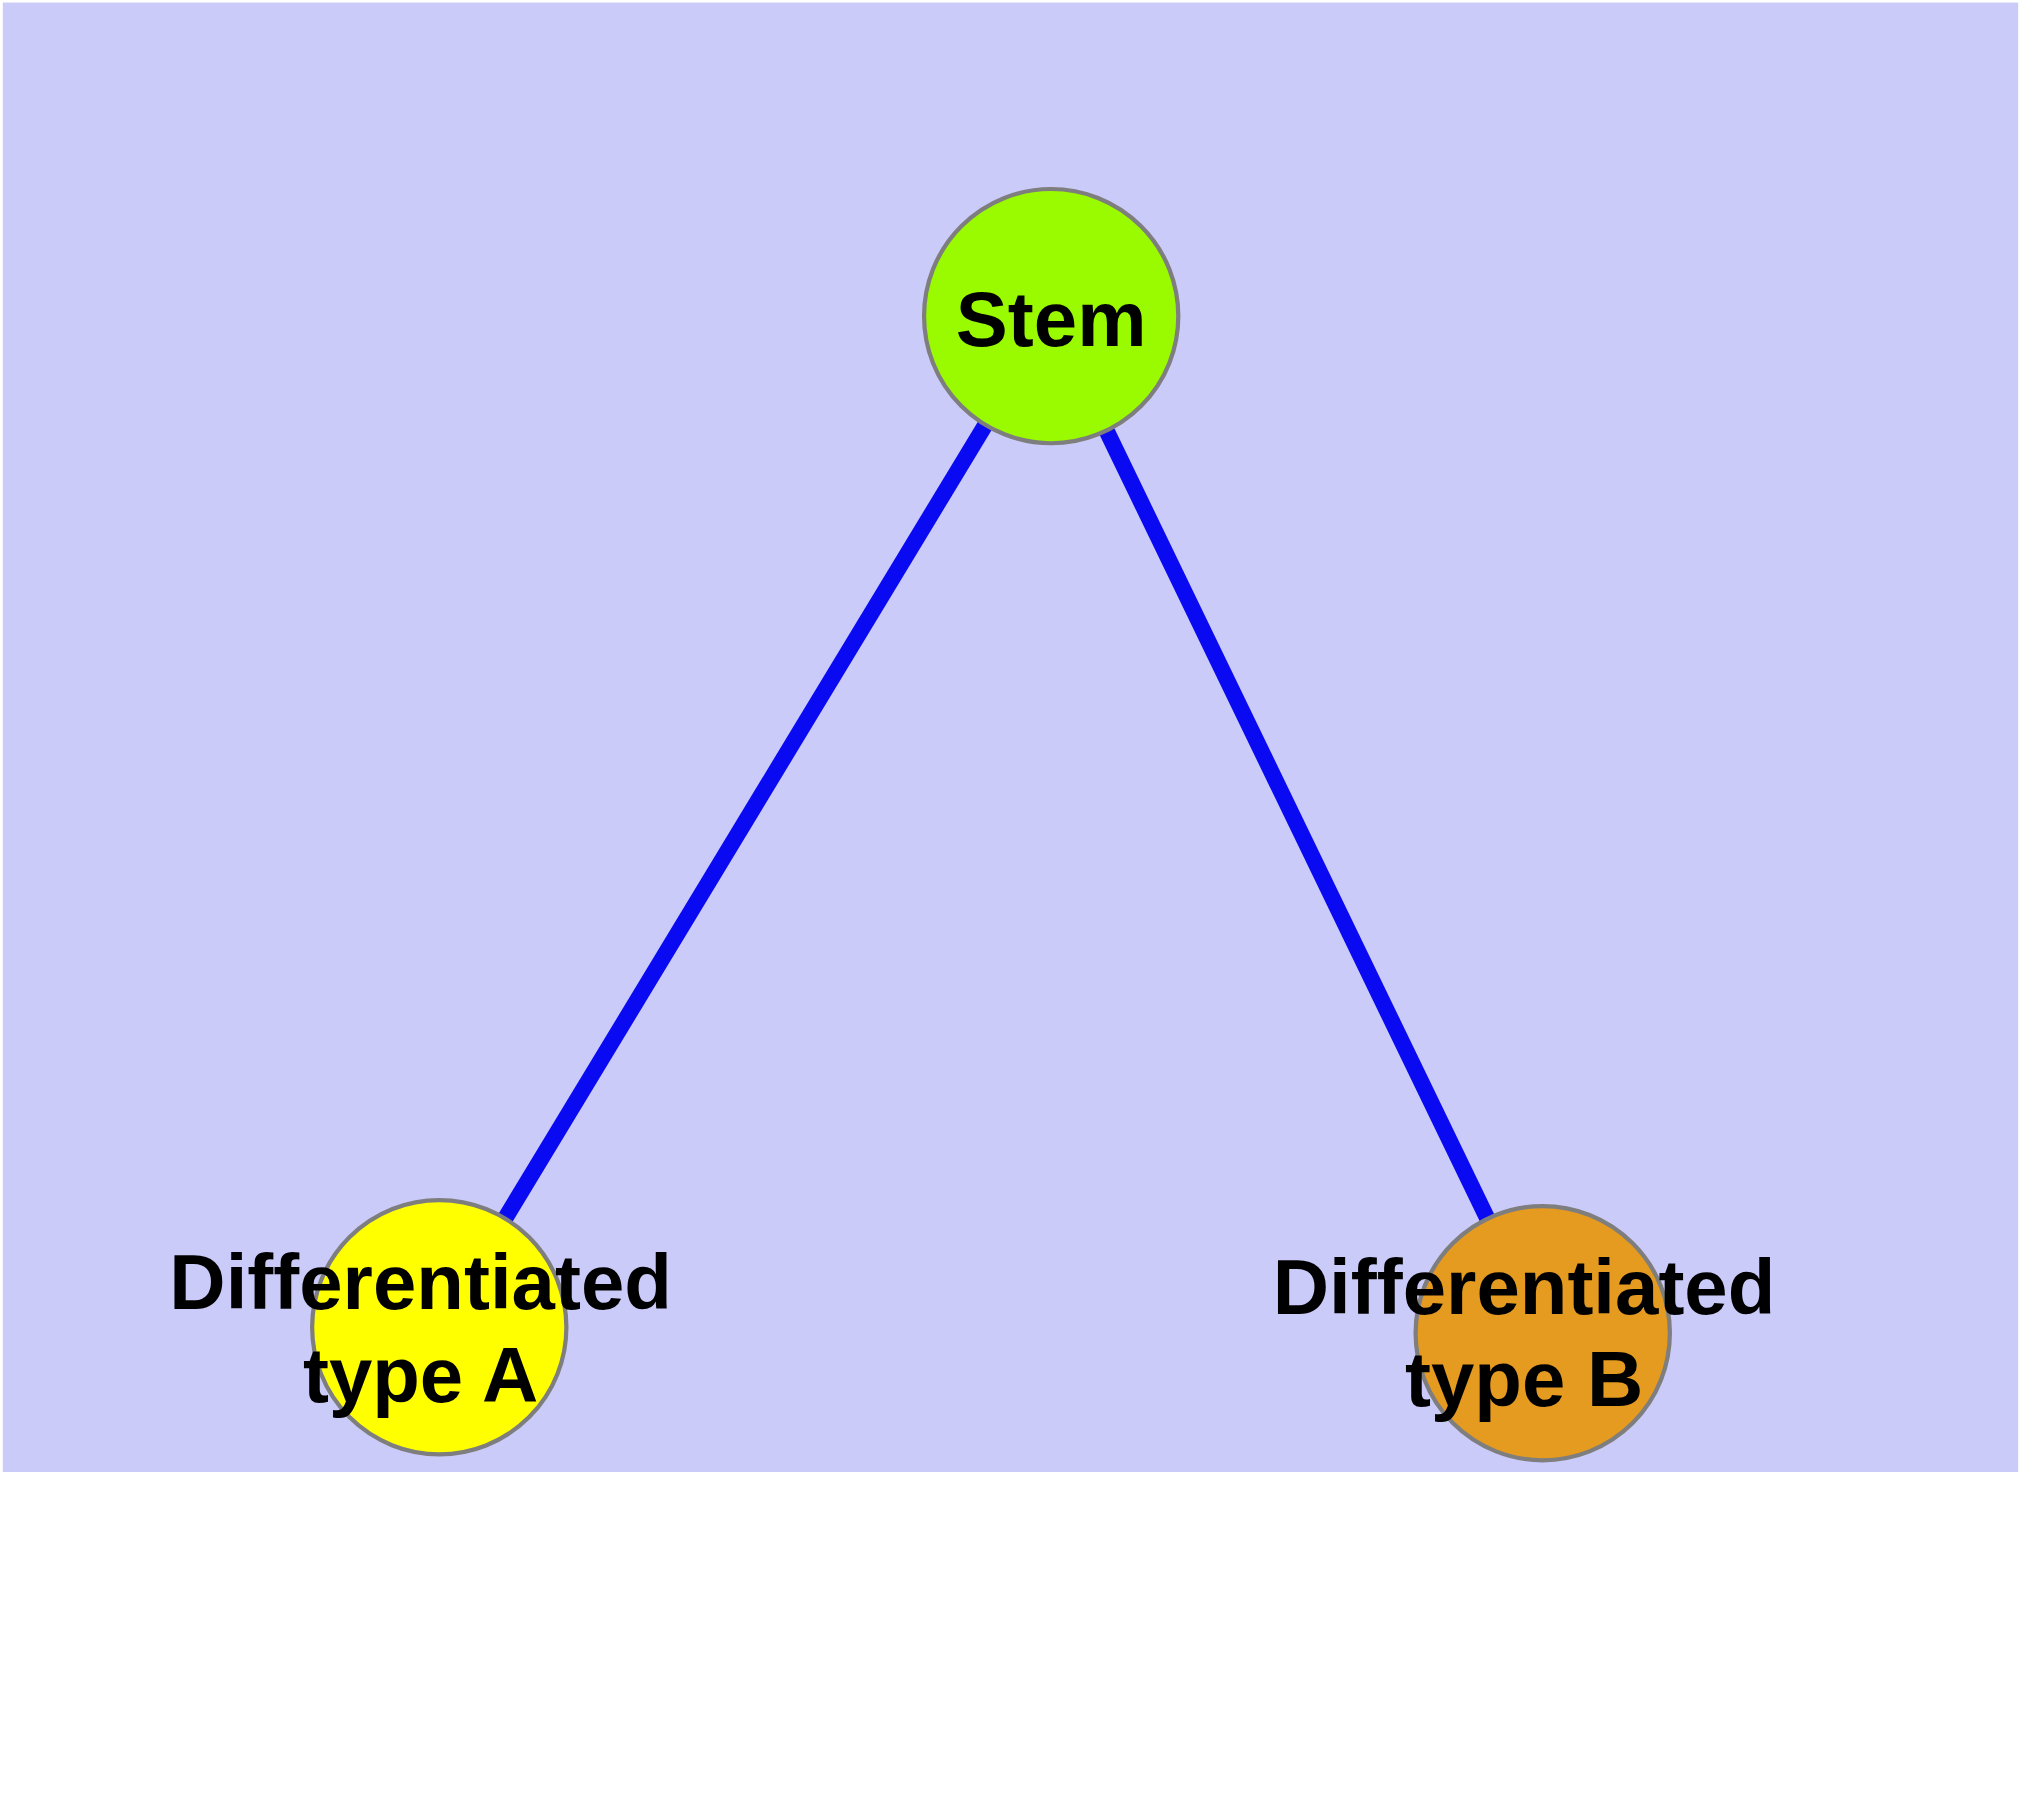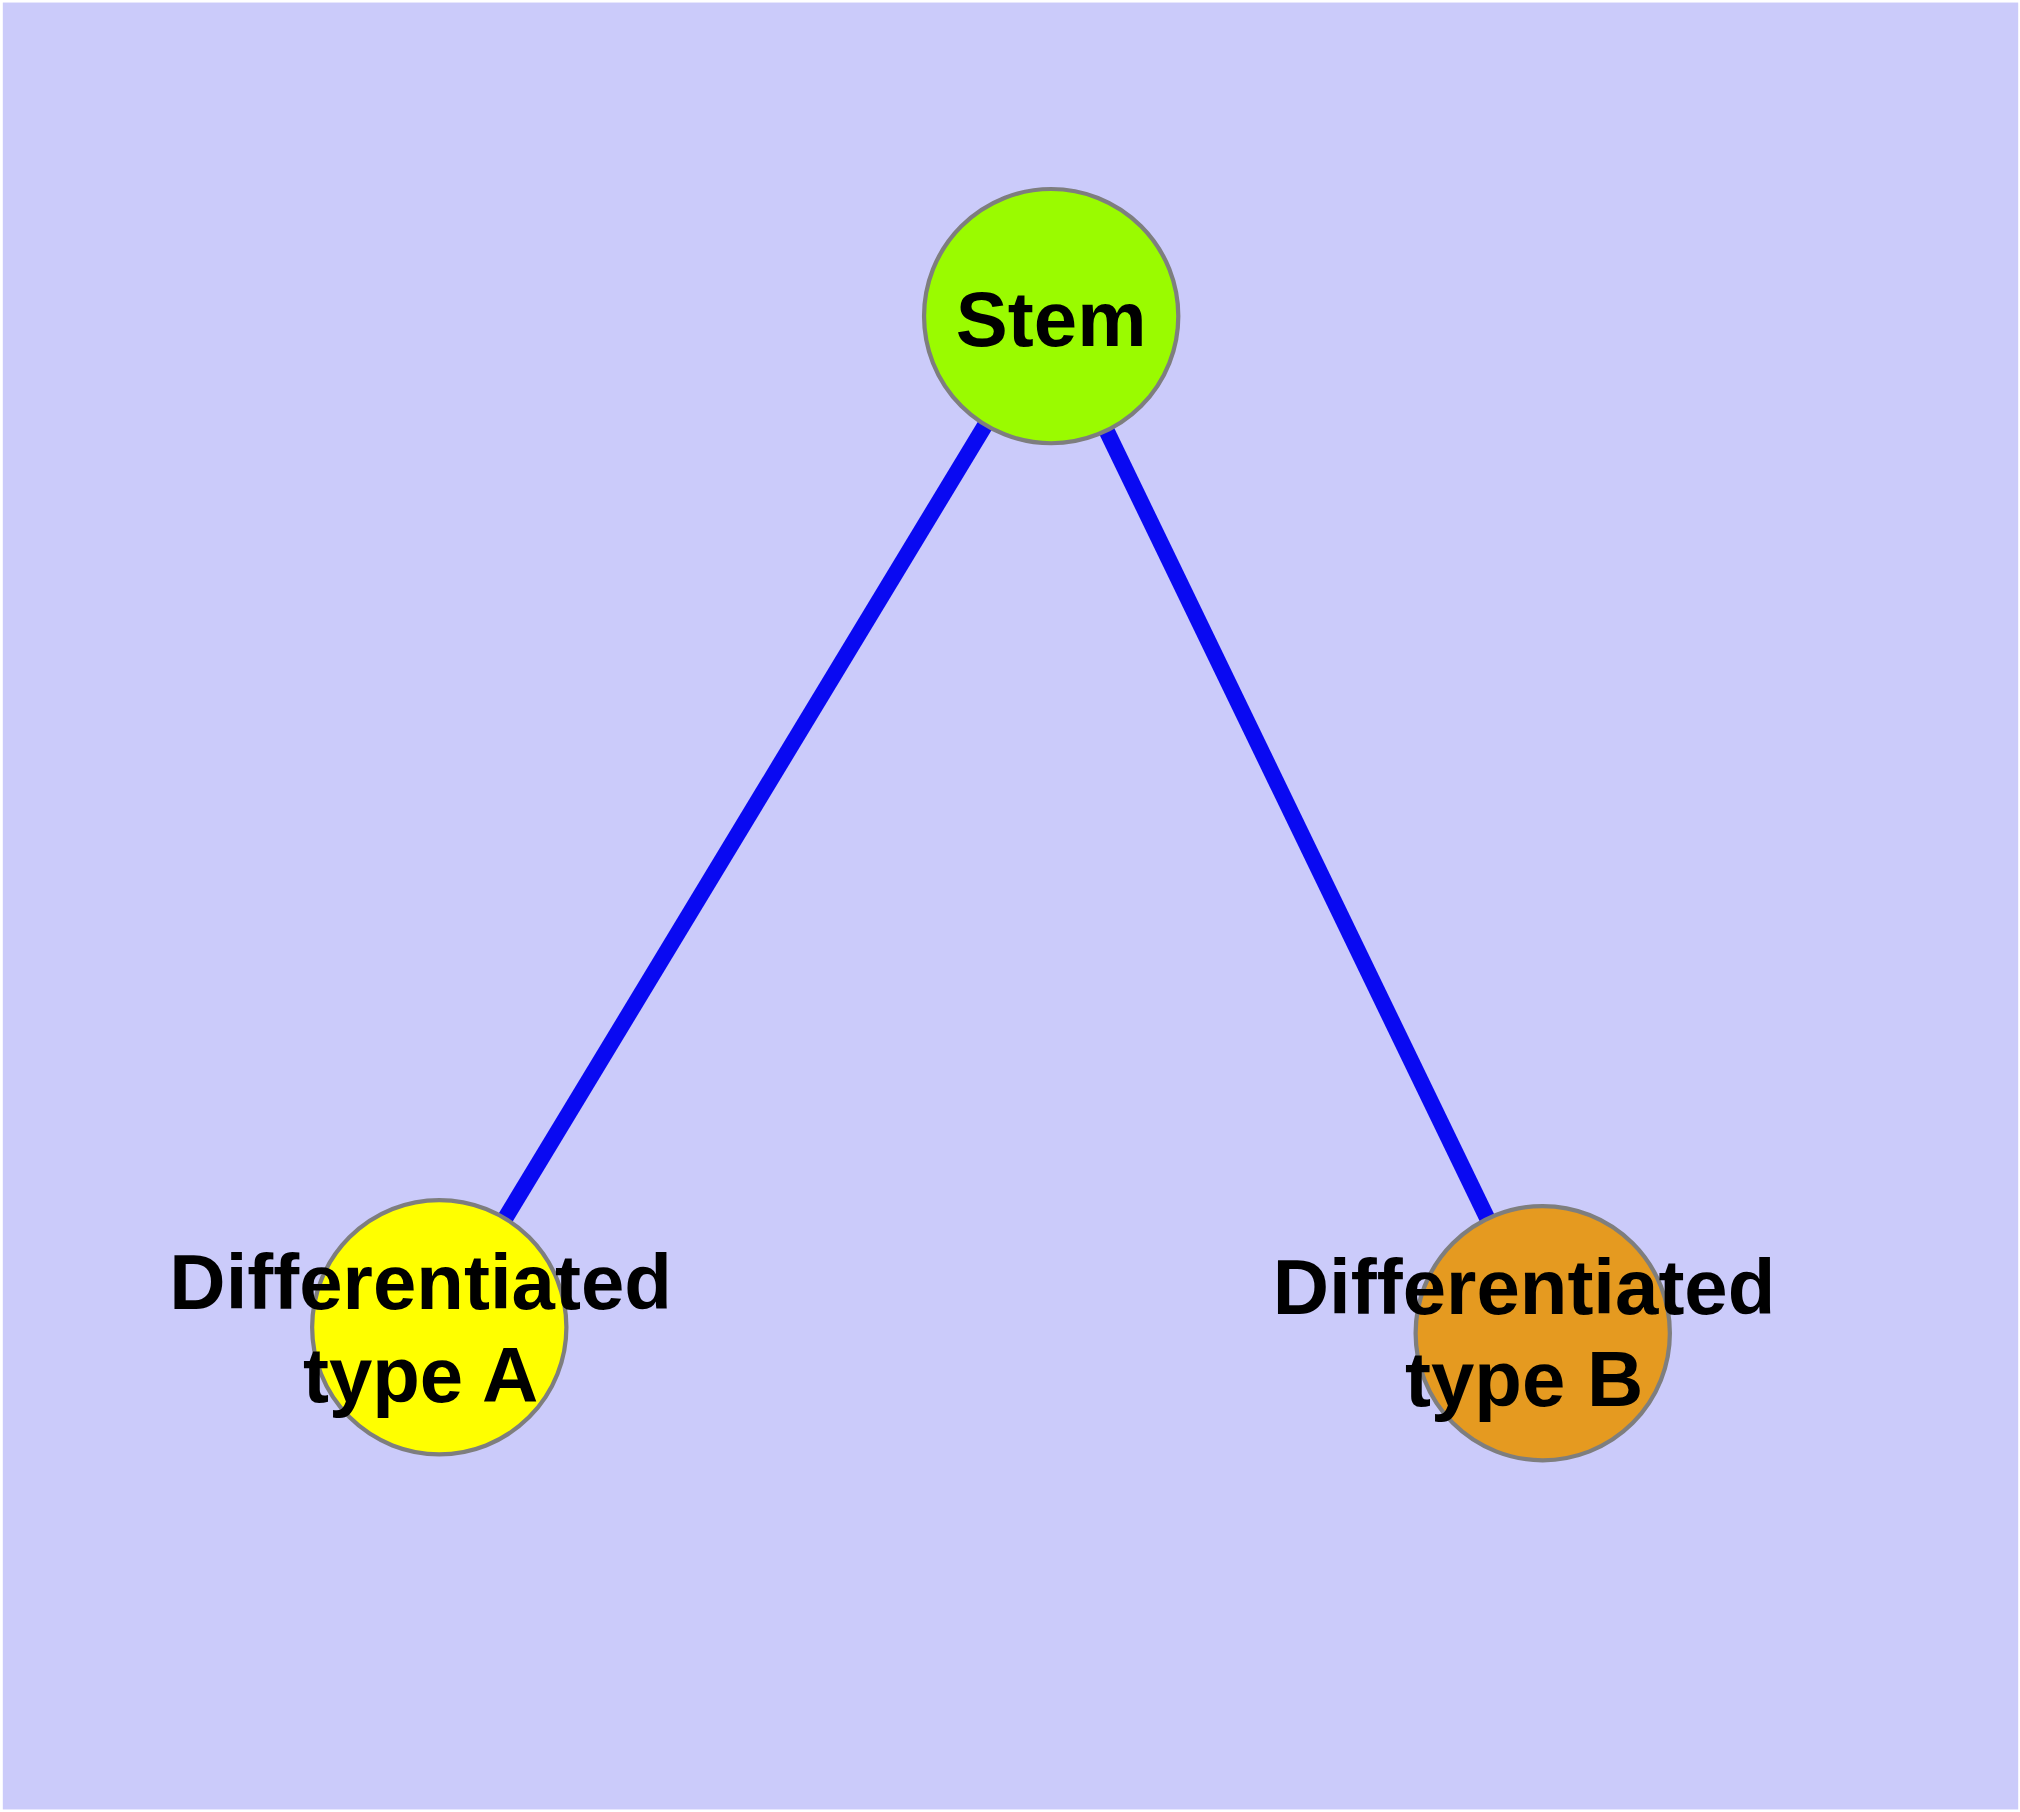--- a/index.html
+++ b/index.html
@@ -3,21 +3,21 @@
 <meta charset="utf-8">
 <style>
   html, body {
     margin: 0;
     padding: 0;
     background: #ffffff;
   }
   .stage {
     position: relative;
     width: 2021px;
-    height: 1812px;
+    height: 1472px;
     background: #ffffff;
   }
   .stage svg {
     display: block;
   }
   .node-label {
     font-family: "Liberation Sans", "DejaVu Sans", sans-serif;
     font-weight: bold;
   }
 </style>

